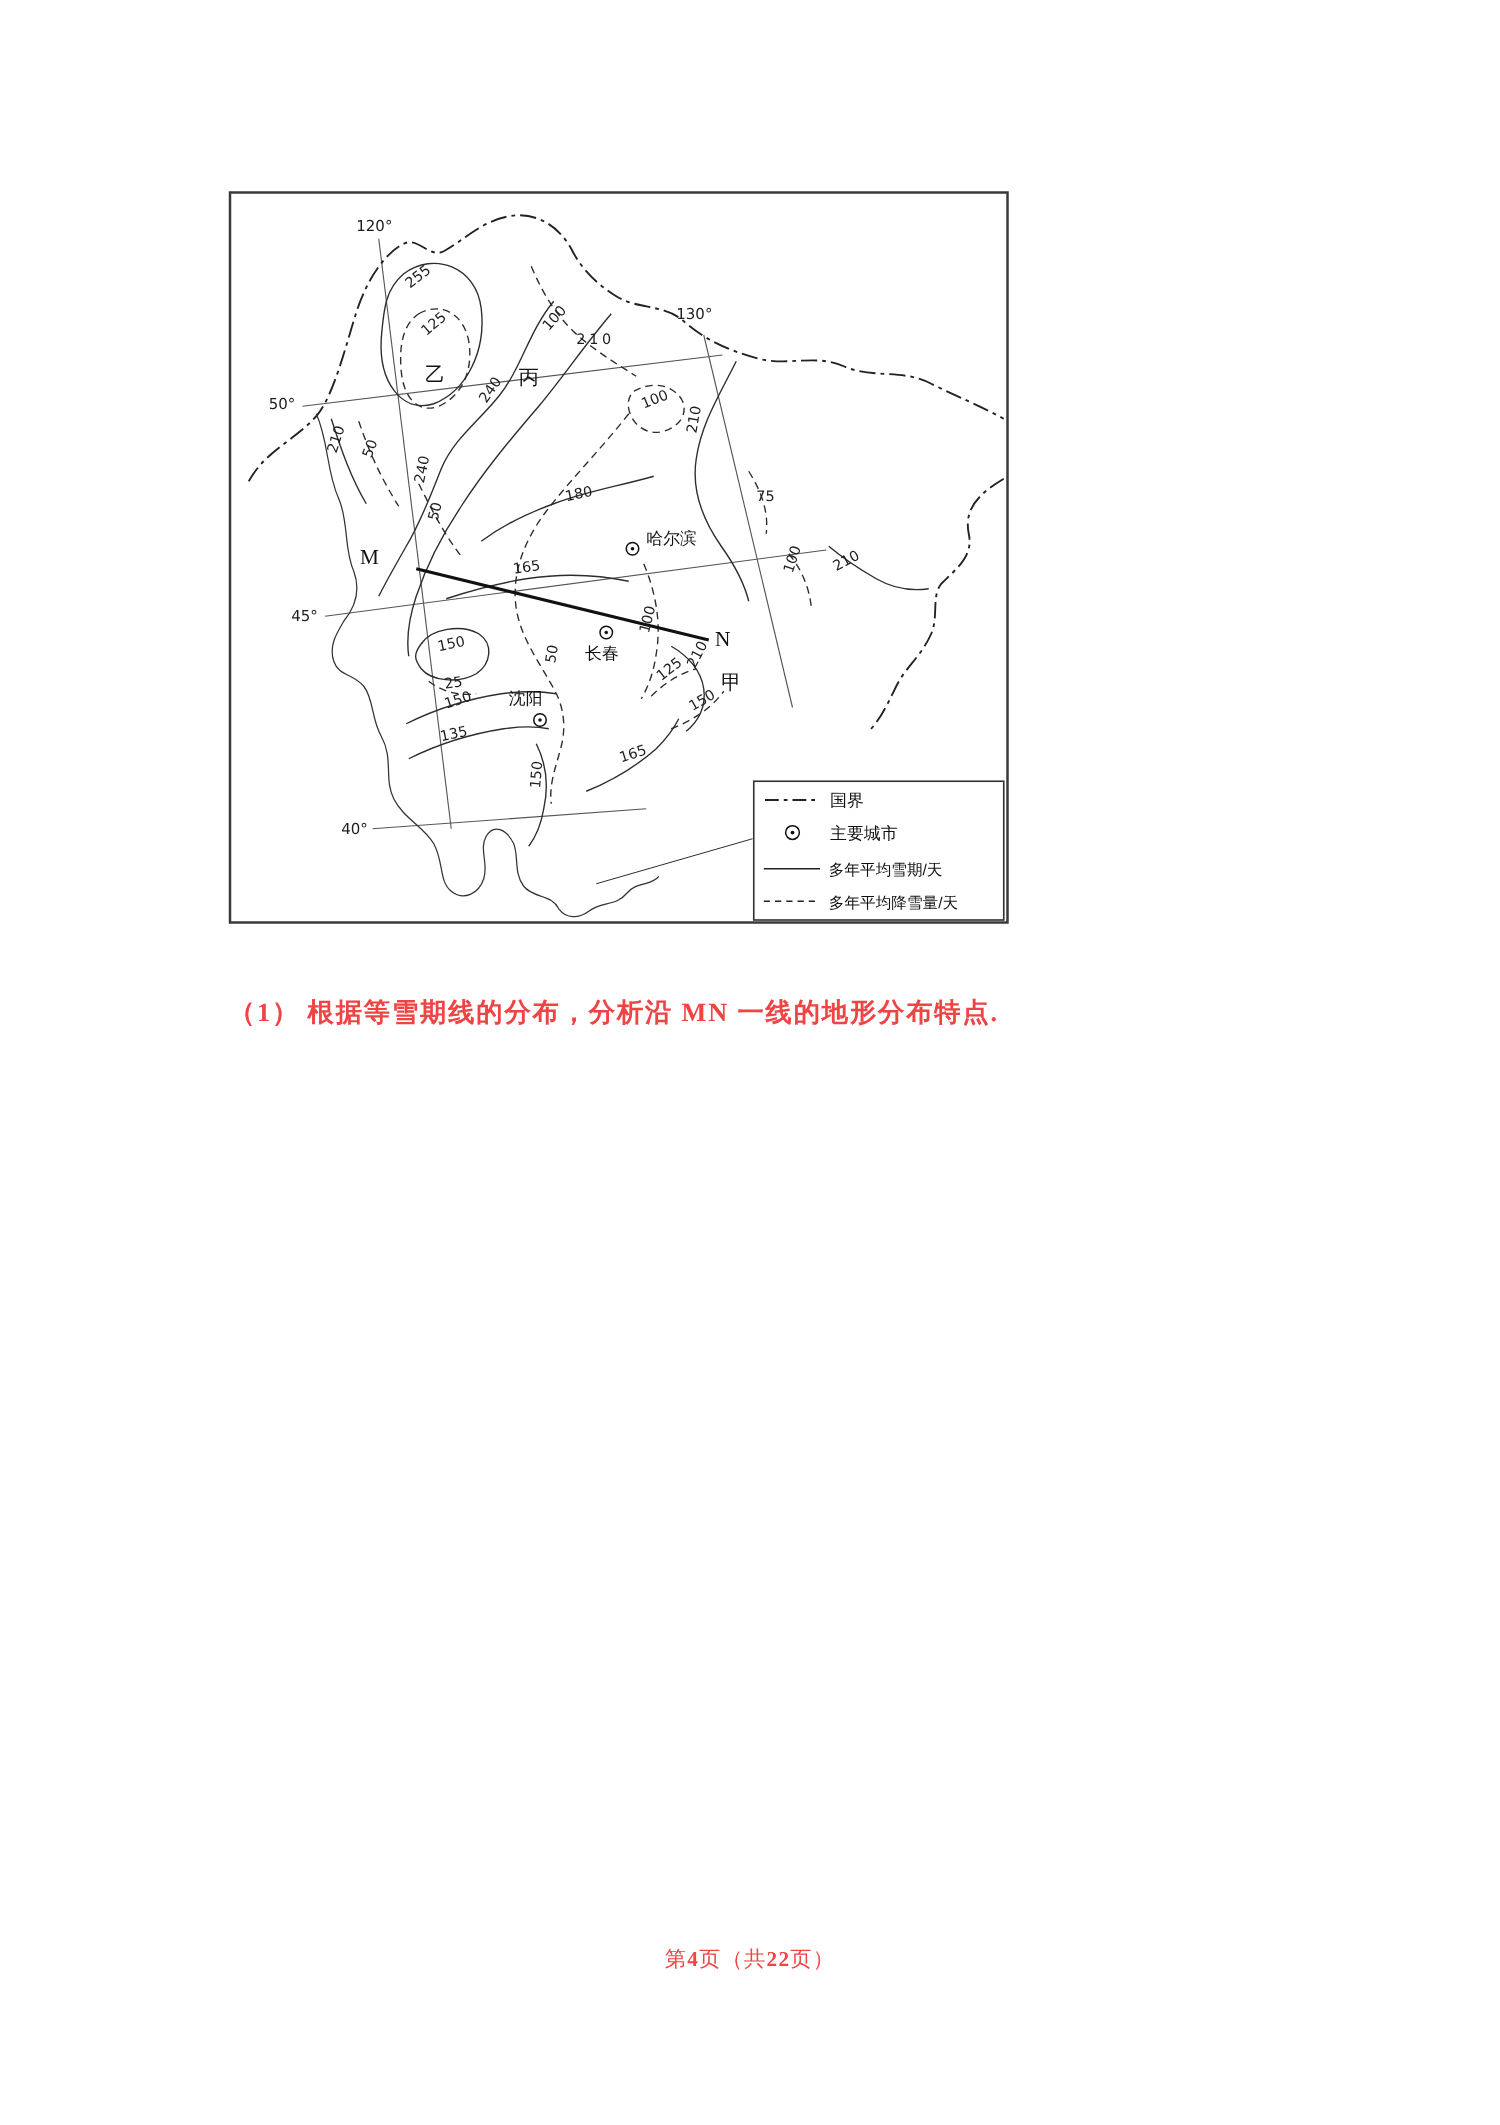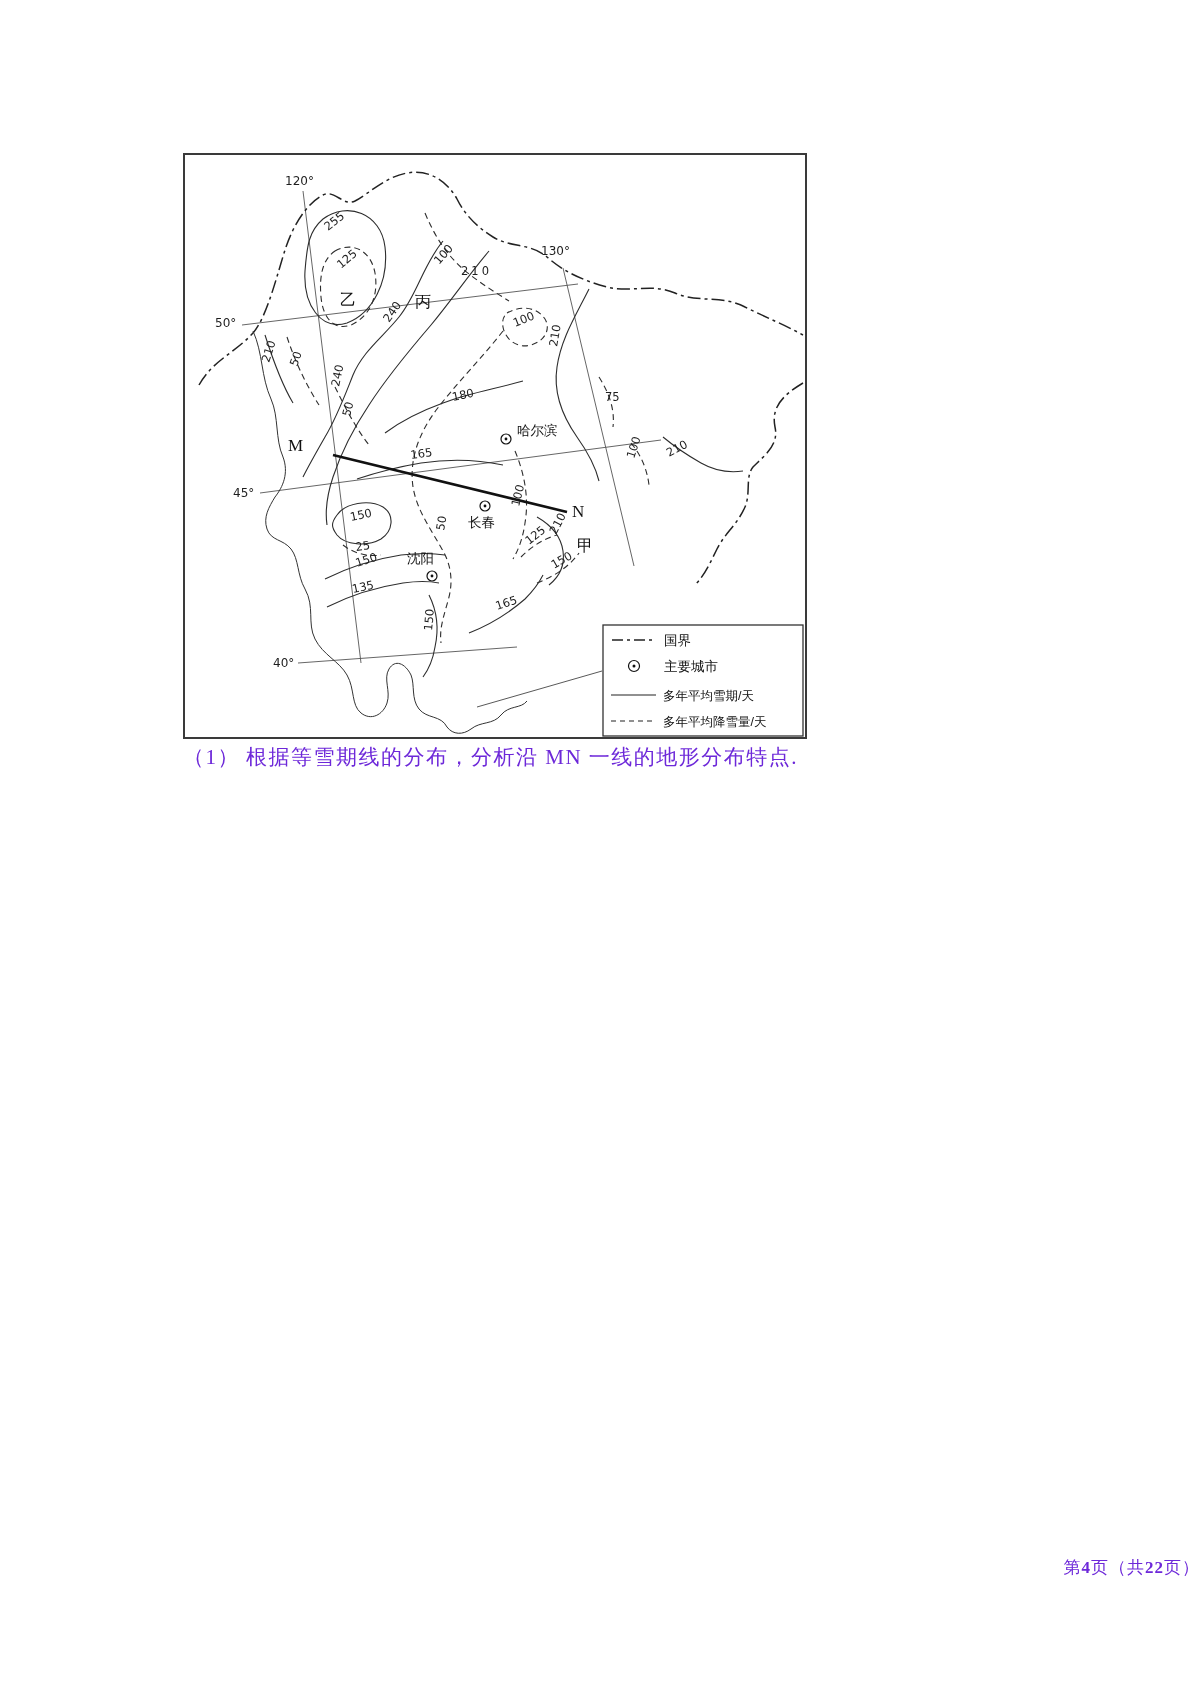--- a/index.html
+++ b/index.html
@@ -1,25 +1,25 @@
 <!DOCTYPE html>
 <html><head>
 <meta charset="utf-8">
 <style>
   html,body{margin:0;padding:0;background:#fff;}
   .page{position:relative;width:1200px;height:1700px;background:#ffffff;overflow:hidden;
-        font-family:"Liberation Serif","DejaVu Serif",serif;color:#6d28d9;}
+        font-family:"Liberation Serif","DejaVu Serif",serif;color:#ef4444;}
   .map-figure{position:absolute;left:183px;top:153px;width:620px;height:582px;
               border:2px solid #3a3a3a;box-sizing:content-box;background:#fff;}
   .map-figure svg{display:block;width:100%;height:100%;}
   .question{position:absolute;left:183px;width:880px;font-size:21px;letter-spacing:1.5px;
             white-space:nowrap;}
-  .q1{top:743px;} .q2{top:1018px;} .q3{top:1303px;}
+  .q1{top:796px;font-weight:bold;} .q2{top:1018px;} .q3{top:1303px;}
   .question .qnum{margin-right:6px;}
-  .footer{position:absolute;top:1556px;left:0;width:1200px;text-align:right;font-size:17px;
+  .footer{position:absolute;top:1556px;left:0;width:1200px;text-align:center;font-size:17px;
           letter-spacing:1px;}
   .footer b{font-family:"Liberation Serif","DejaVu Serif",serif;}
   
   .clabel{font:11.5px "DejaVu Sans",sans-serif;fill:#1e1e1e;}
   .clabel-sp{letter-spacing:3px;}
   .gratlabel{font:12px "DejaVu Sans",sans-serif;fill:#1e1e1e;}
   .cityname{font:13.5px "Liberation Sans","DejaVu Sans",sans-serif;fill:#111;}
   .ptname{font:16px "Liberation Serif","DejaVu Serif",serif;fill:#111;}
   .mnname{font:17px "Liberation Serif","DejaVu Serif",serif;fill:#111;}
   .legtext{font:13.5px "Liberation Sans","DejaVu Sans",sans-serif;fill:#111;}

